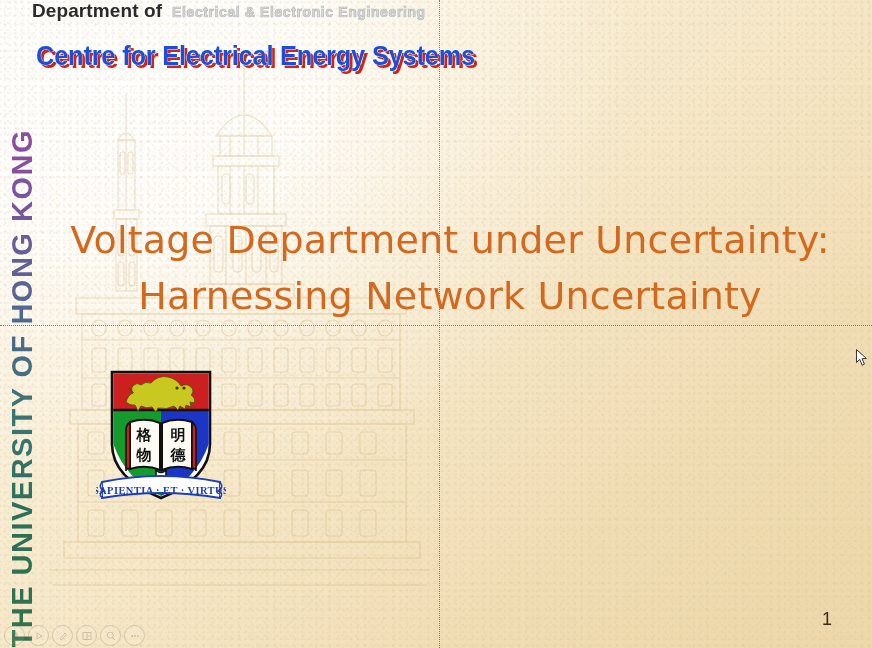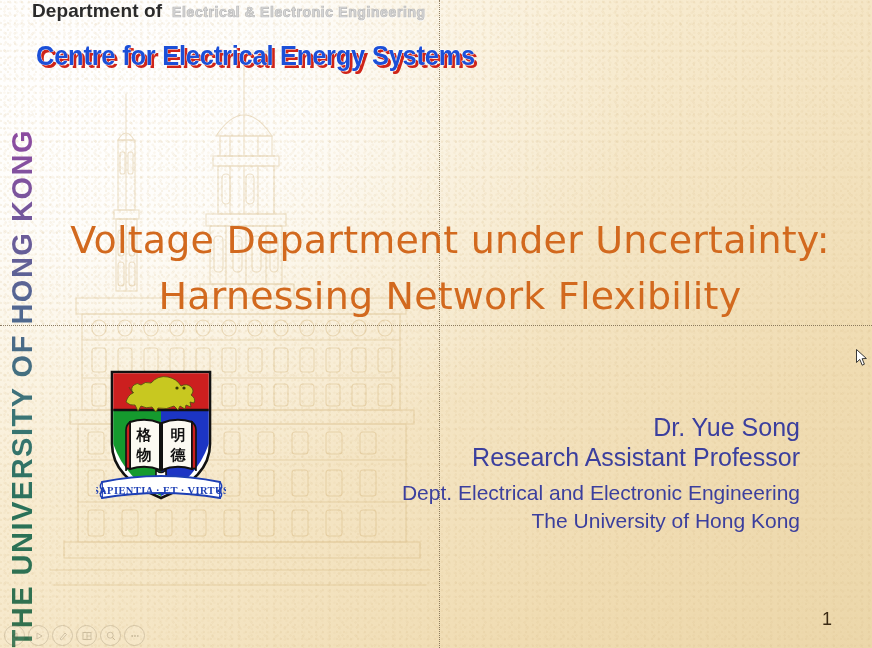--- a/index.html
+++ b/index.html
@@ -411,29 +411,23 @@
       <span class="dept-rest">Electrical &amp; Electronic Engineering</span>
     </div>
     <div class="centre-line">
       <span class="centre-text shadow">Centre for Electrical Energy Systems</span>
       <span class="centre-text front">Centre for Electrical Energy Systems</span>
     </div>
   </div>
 
   <div class="title">
     <span class="title-line">Voltage Department under Uncertainty:</span>
-    <span class="title-line">Harnessing Network Flexibility</span>
-  </div>
-
-  <div class="author-block">
-    <div class="author-name">Dr. Yue Song</div>
-    <div class="author-role">Research Assistant Professor</div>
-    <div class="author-dept">Dept. Electrical and Electronic Engineering</div>
-    <div class="author-univ">The University of Hong Kong</div>
-  </div>
+    <span class="title-line">Harnessing Network Uncertainty</span>
+  </div>
+
 
   <div class="crest">
     <svg viewBox="0 0 130 152" xmlns="http://www.w3.org/2000/svg">
 
       <path d="M16 6 H114 V78 Q114 112 65 132 Q16 112 16 78 Z" fill="#ffffff" stroke="#111111" stroke-width="2.6"></path>
 
       <path d="M17.3 7.3 H112.7 V44 H17.3 Z" fill="#cc1f1f"></path>
 
       <path d="M17.3 44 H65 V130 Q30 114 17.3 78 Z" fill="#159a2e"></path>
 

